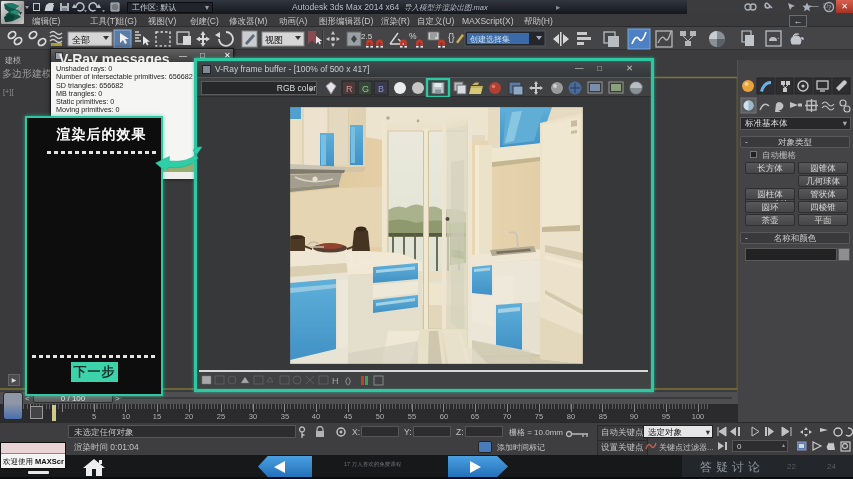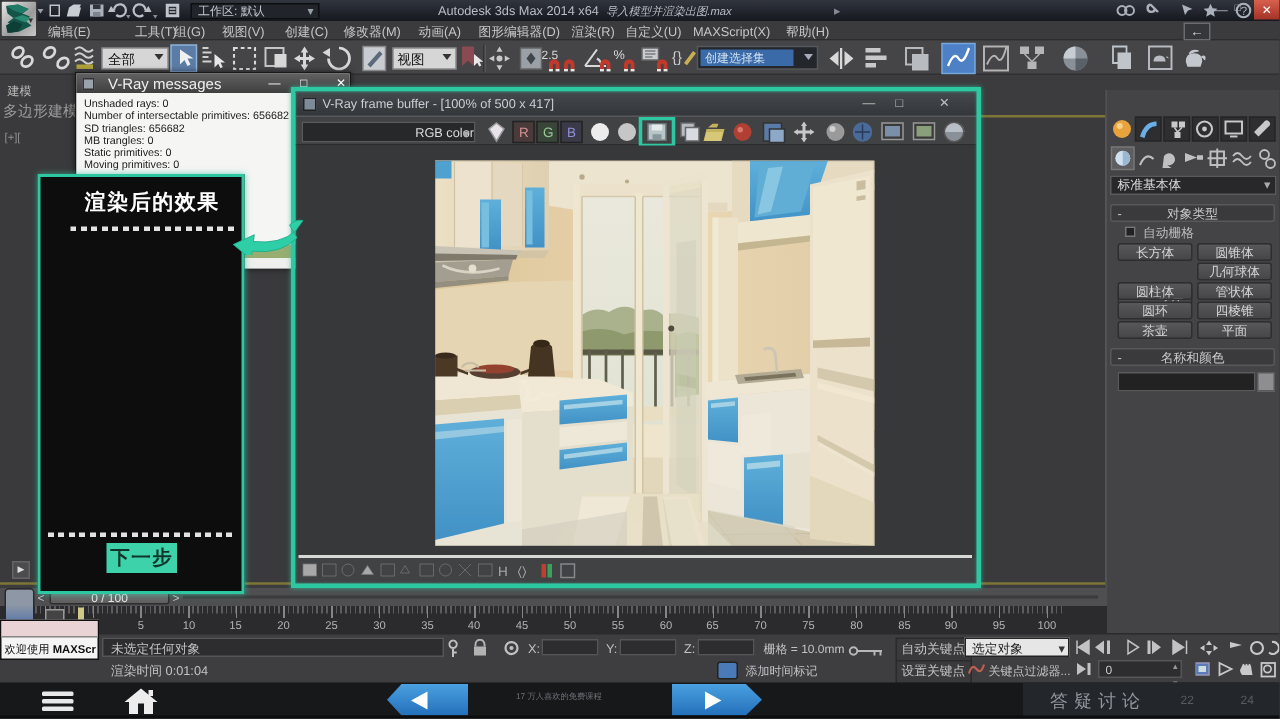--- a/index.html
+++ b/index.html
@@ -1,34 +1,34 @@
 <!DOCTYPE html>
 <html><head>
 <meta charset="utf-8">
 <style>
 * { margin:0; padding:0; box-sizing:border-box; }
 html,body { width:853px; height:479px; overflow:hidden; background:#3d3d3f; font-family:"Liberation Sans",sans-serif; }
 #stage { position:relative; width:853px; height:479px; background:#3c3c3e; }
 .abs { position:absolute; }
 
-#titlebar { left:0; top:0; width:853px; height:14px; background:linear-gradient(#31353e,#15181e); }
+#titlebar { left:0; top:0; width:687px; height:14px; background:linear-gradient(#31353e,#15181e); }
 #titlebar .t { position:absolute; top:2px; font-size:8.5px; color:#b9bec7; white-space:nowrap; }
 #wsbox { position:absolute; left:127px; top:1.5px; width:86px; height:11px; background:#21252b; border:1px solid #0c0e12; color:#c2c7cf; font-size:8px; line-height:9px; padding-left:4px; }
 #searchbox { position:absolute; left:565px; top:2px; width:172px; height:10.5px; background:#e3e5e7; border:1px solid #555; color:#8a8a8a; font-size:7.5px; line-height:9px; padding-left:4px; }
 #closebtn { position:absolute; left:836px; top:0; width:17px; height:13px; background:linear-gradient(#d8604d,#a33326); color:#fff; font-size:8px; text-align:center; line-height:13px; }
 
 #menubar { left:0; top:14px; width:853px; height:13px; background:#3b3b3d; border-bottom:1px solid #2c2c2e; }
 #menubar span { position:absolute; top:2px; font-size:8.5px; color:#c6c6c6; white-space:nowrap; }
 #backbtn { position:absolute; left:789px; top:0.5px; width:18px; height:12px; background:#35373a; border:1px solid #6a6c70; color:#d8d8d8; font-size:9px; line-height:11px; text-align:center; }
 
 #mtoolbar { left:0; top:27px; width:853px; height:23px; background:#454547; border-bottom:1px solid #303032; }
 
 #vraymsg { z-index:15; left:50px; top:48px; width:184px; height:131px; background:#f4f4f4; border:1px solid #191919; box-shadow:0 0 4px rgba(0,0,0,.6); }
 #vraymsg .tb { position:absolute; left:0; top:0; width:100%; height:13px; background:linear-gradient(#616161,#3f3f3f); }
-#vraymsg .tb .txt { position:absolute; left:21px; top:2px; font-size:10px; color:#efefef; }
+#vraymsg .tb .txt { position:absolute; left:8px; top:2px; font-size:14px; color:#efefef;font-weight:bold; }
 #vraymsg .log { position:absolute; left:0; top:13px; width:100%; height:101px; background:#f5f5f4; color:#1c1c1c; font-size:7.2px; line-height:8.3px; padding:3px 0 0 5px; white-space:nowrap; overflow:hidden; }
 #vraymsg .prog { position:absolute; left:1px; top:114px; width:181px; height:9px; background:#97ad72; }
 #vraymsg .stat { position:absolute; left:1px; top:123px; width:181px; height:7px; background:#efefed; color:#333; font-size:5px; line-height:7px; padding-left:3px; }
 
 #fbhl { z-index:22; left:194px; top:58px; width:460px; height:334px; border:3px solid #2dc7a2; box-shadow:0 0 3px rgba(45,199,162,.8), inset 0 0 2px rgba(45,199,162,.6); }
 #fbwin { z-index:20; left:197px; top:61px; width:454px; height:328px; background:#3a3b3d; }
 #fbtitle { position:absolute; left:0; top:0; width:100%; height:16px; background:linear-gradient(#45484c,#34373a); color:#c9ced4; font-size:8.5px; }
 #fbtoolbar { position:absolute; left:0; top:16px; width:100%; height:20px; background:#404244; border-top:1px solid #55575a; border-bottom:1px solid #2c2c2e; }
 #fbcontent { position:absolute; left:0; top:36px; width:100%; height:273px; background:#37383a; }
 #fbsep { position:absolute; left:2px; top:309px; width:449px; height:2px; background:#d8d8d6; }
@@ -597,21 +597,21 @@
           <text x="603" y="15">85</text>
           <text x="634" y="15">90</text>
           <text x="666" y="15">95</text>
           <text x="698" y="15">100</text>
         </g>
   </svg>
   <div style="position:absolute;left:30px;top:2px;width:13px;height:13px;border:1px solid #999;background:#444;"></div>
   <div style="position:absolute;left:52px;top:1px;width:4px;height:16px;background:#cfc987;"></div>
 </div>
 
-<div class="abs" style="left:0;top:413px;width:66px;height:27px;border:1px solid #111;background:#f4f4f4;z-index:6;padding-left:23px;">
+<div class="abs" style="left:0;top:442px;width:66px;height:27px;border:1px solid #111;background:#f4f4f4;z-index:6;padding-left:23px;">
   <div style="position:absolute;left:0;top:0;width:100%;height:11px;background:#e9d3d4;border-bottom:1px solid #888;"></div>
   <div style="position:absolute;left:2px;top:14px;font-size:7.5px;color:#111;white-space:nowrap;">欢迎使用 <b>MAXScr</b></div>
 </div>
 
 <div class="abs" style="left:8px;top:374px;width:12px;height:12px;background:#4c4c4e;border:1px solid #646466;color:#ddd;font-size:6px;line-height:11px;text-align:center;">▶</div>
 <div class="abs" style="left:3px;top:392px;width:20px;height:28px;background:linear-gradient(#8d97a5 40%,#4a6eae);border:1px solid #2a2a2c;border-radius:3px;"></div>
 <div class="abs" id="statusrow">
   <div class="sfield" style="left:68px;top:2px;width:228px;height:13px;"></div>
   <div class="stxt" style="left:74px;top:4px;">未选定任何对象</div>
   <svg style="position:absolute;left:298px;top:3px;" width="52" height="13" viewBox="0 0 52 13">

